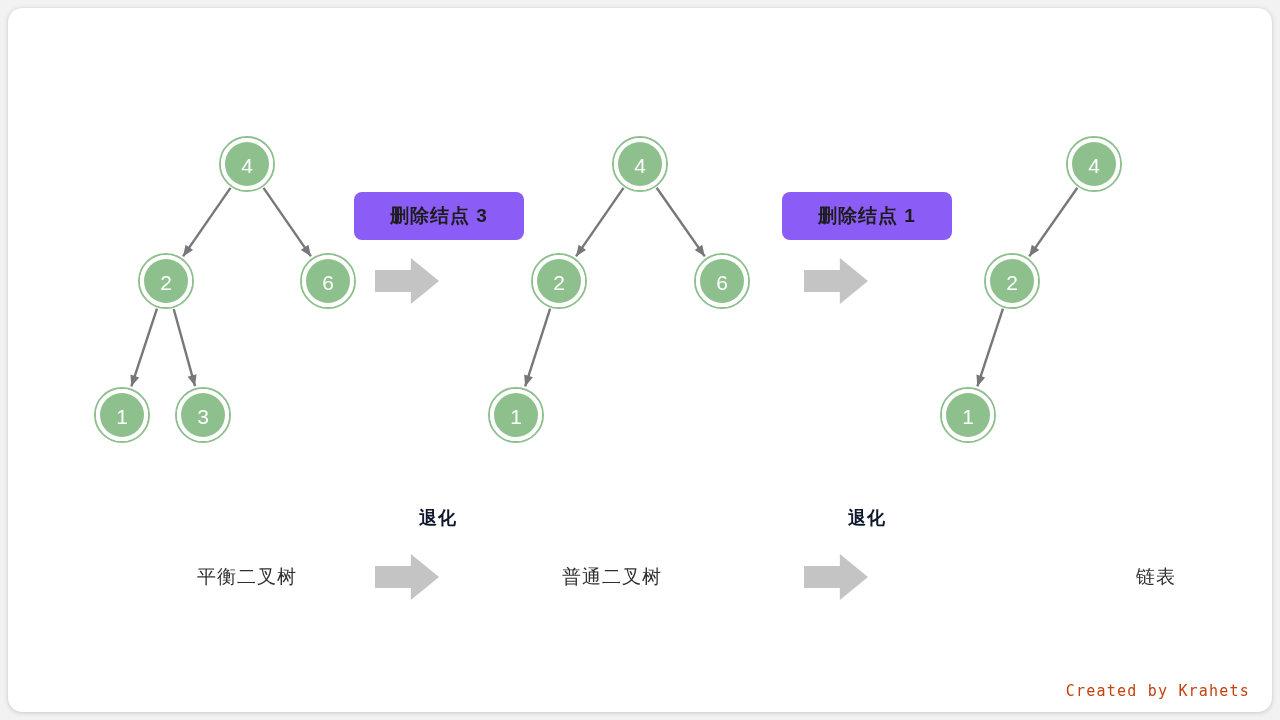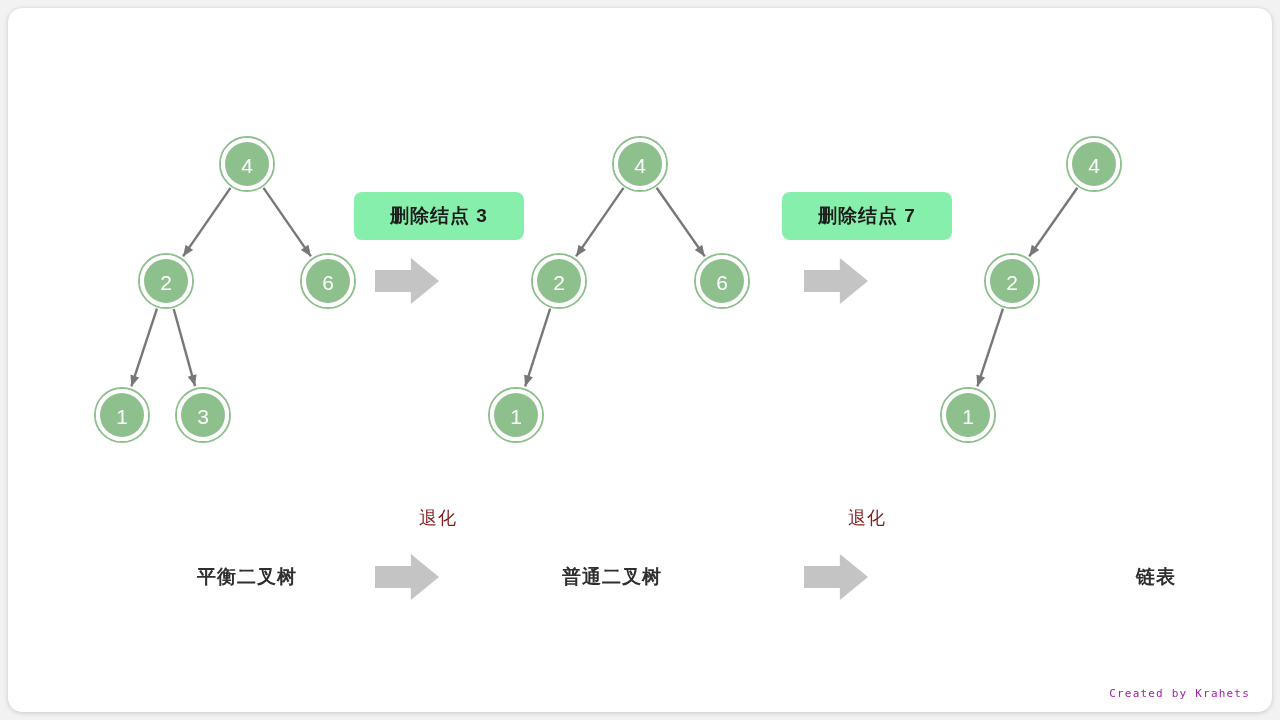--- a/index.html
+++ b/index.html
@@ -65,60 +65,60 @@
   }
   .edge-head {
     fill: #77777a;
   }
   .block-arrow {
     fill: #c4c4c4;
   }
   
   .badge {
     position: absolute;
-    background: #86efac;
+    background: #8b5cf6;
     border-radius: 8px;
     color: #1c1c1c;
     font-size: 19px;
     font-weight: bold;
     letter-spacing: 1px;
     display: flex;
     align-items: center;
     justify-content: center;
     box-sizing: border-box;
     white-space: nowrap;
   }
   
   .caption {
     position: absolute;
     color: #2f2f2f;
     font-size: 19px;
+    font-weight: normal;
+    letter-spacing: 1px;
+    text-align: center;
+    white-space: nowrap;
+    transform: translateX(-50%);
+  }
+  .degrade-label {
+    position: absolute;
+    color: #0f172a;
+    font-size: 18px;
     font-weight: bold;
     letter-spacing: 1px;
     text-align: center;
     white-space: nowrap;
     transform: translateX(-50%);
   }
-  .degrade-label {
-    position: absolute;
-    color: #7f1d1d;
-    font-size: 18px;
-    font-weight: normal;
-    letter-spacing: 1px;
-    text-align: center;
-    white-space: nowrap;
-    transform: translateX(-50%);
-  }
   #credit {
     position: absolute;
     right: 30px;
     bottom: 20px;
-    color: #a21caf;
+    color: #c2410c;
     font-family: "DejaVu Sans Mono", "Liberation Mono", monospace;
-    font-size: 11px;
+    font-size: 15px;
     letter-spacing: 1.2px;
     white-space: nowrap;
   }
 </style>
 </head>
 <body>
 
 <div id="canvas">
   <div id="card"></div>
 
@@ -239,21 +239,21 @@
         <polygon points="375,270 410.84000000000003,270 410.84000000000003,258 439,281 410.84000000000003,304 410.84000000000003,292 375,292" class="block-arrow"></polygon>
         <polygon points="375,566 410.84000000000003,566 410.84000000000003,554 439,577 410.84000000000003,600 410.84000000000003,588 375,588" class="block-arrow"></polygon>
         <polygon points="804,270 839.84,270 839.84,258 868,281 839.84,304 839.84,292 804,292" class="block-arrow"></polygon>
         <polygon points="804,566 839.84,566 839.84,554 868,577 839.84,600 839.84,588 804,588" class="block-arrow"></polygon>
       </g>
   </svg>
 
   <div id="overlay">
       <div class="badge" style="left: 354px; top: 192px; width: 170px; height: 48px;">删除结点  3</div>
       <div class="degrade-label" style="left: 438px; top: 506px;">退化</div>
-      <div class="badge" style="left: 782px; top: 192px; width: 170px; height: 48px;">删除结点  7</div>
+      <div class="badge" style="left: 782px; top: 192px; width: 170px; height: 48px;">删除结点  1</div>
       <div class="degrade-label" style="left: 867px; top: 506px;">退化</div>
       <div class="caption" style="left: 247px; top: 564px;">平衡二叉树</div>
       <div class="caption" style="left: 612px; top: 564px;">普通二叉树</div>
       <div class="caption" style="left: 1156px; top: 564px;">链表</div>
     </div>
 
   <div id="credit">Created by Krahets</div>
 </div>
 
 </body></html>

